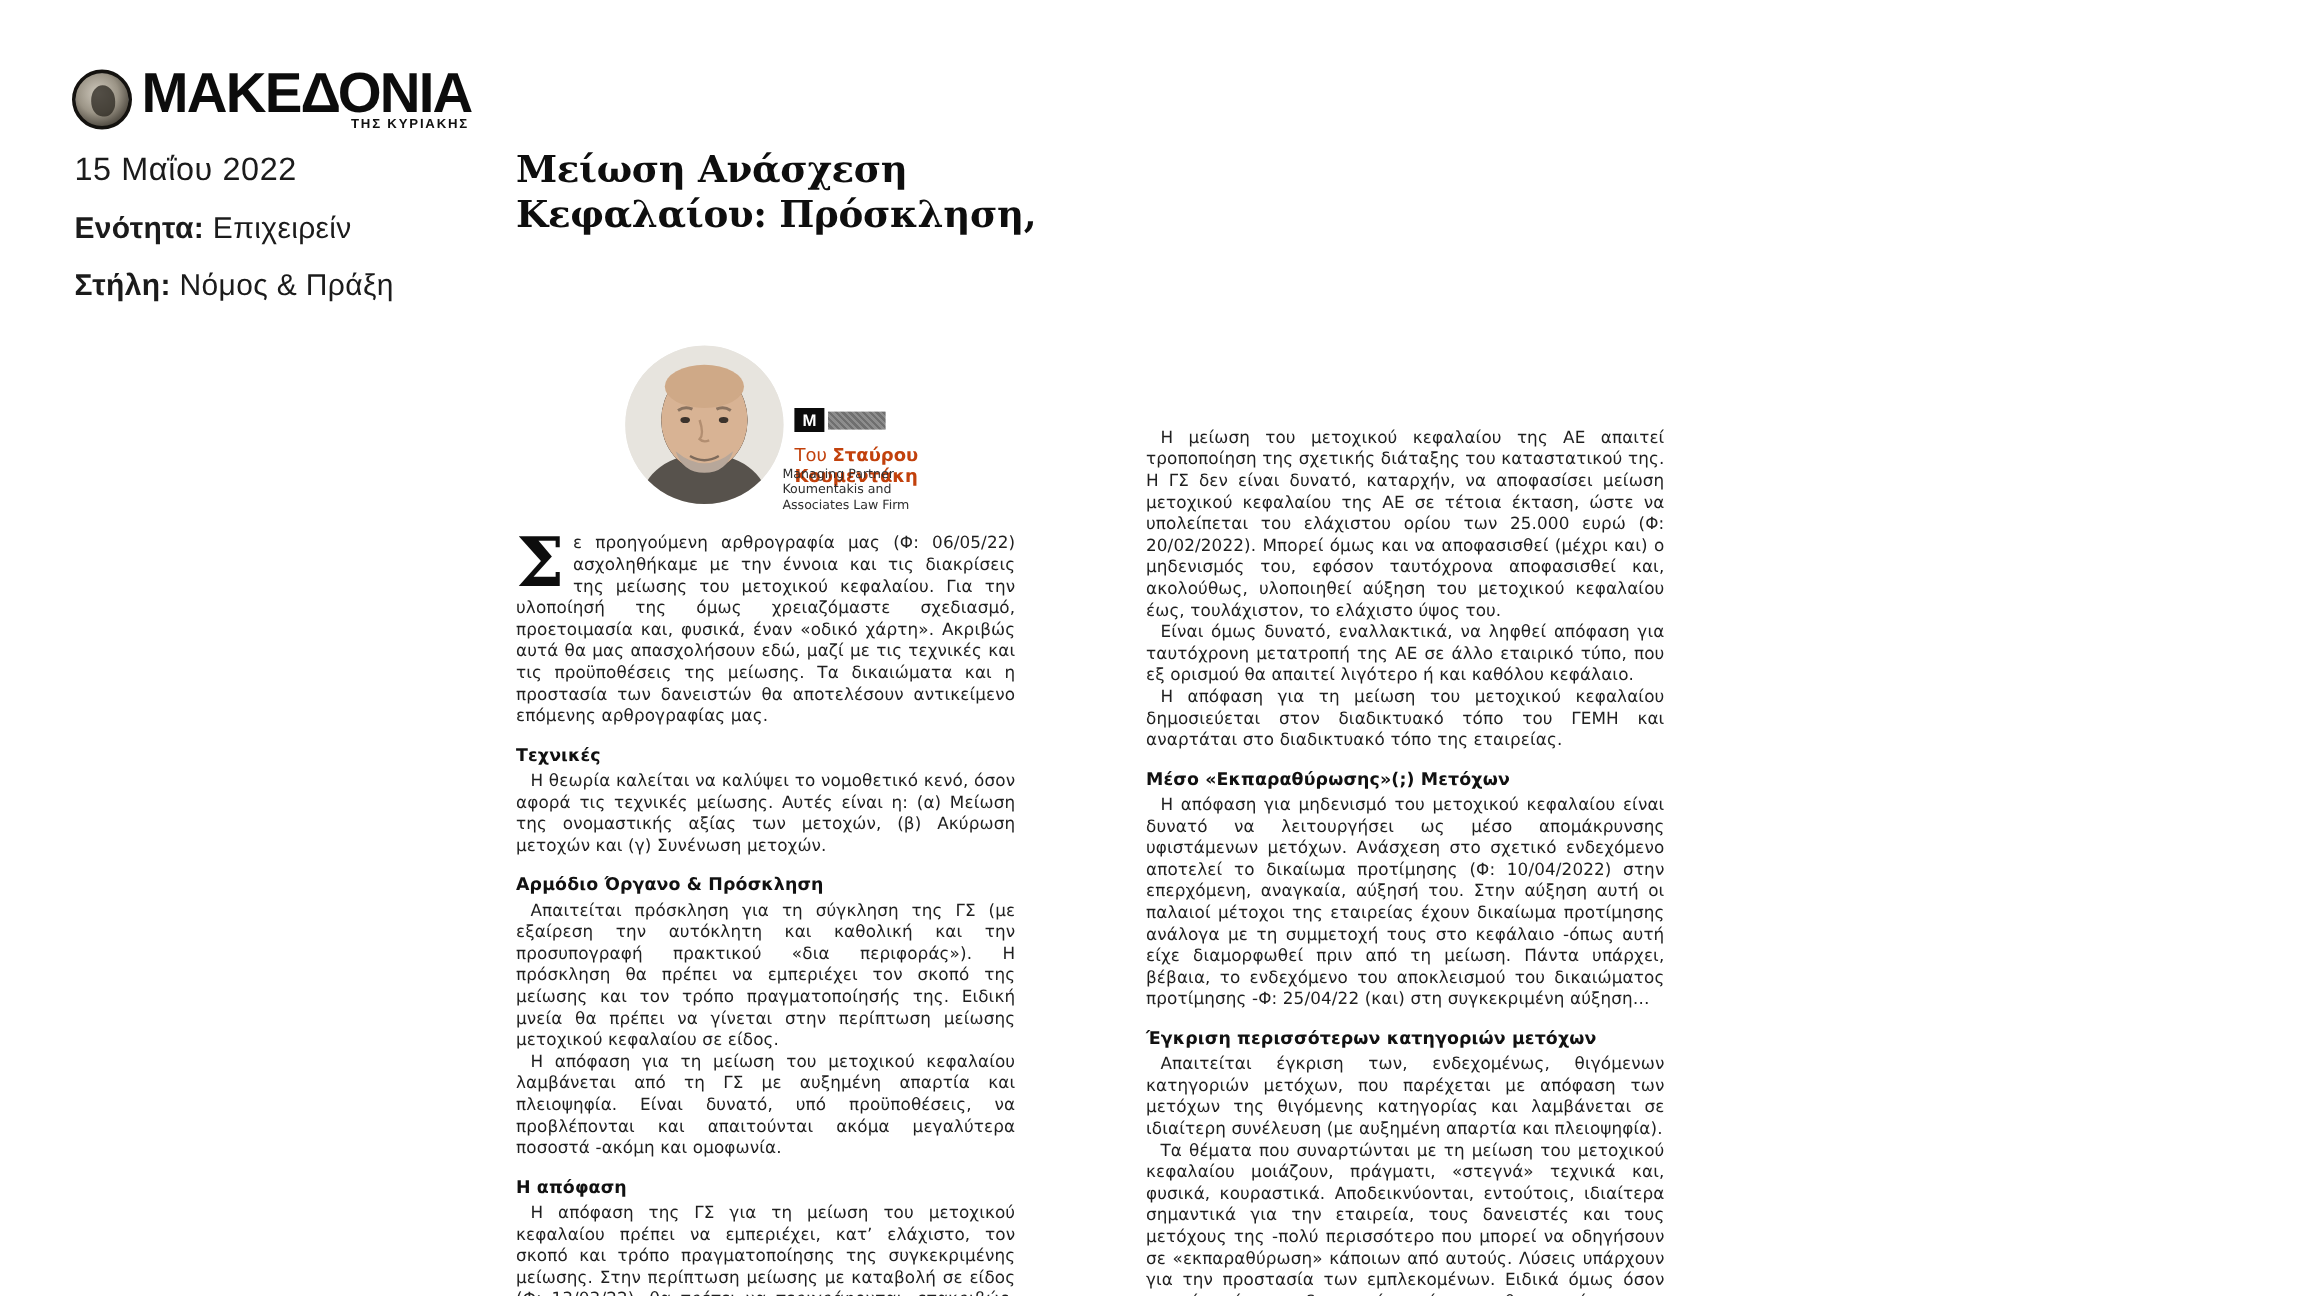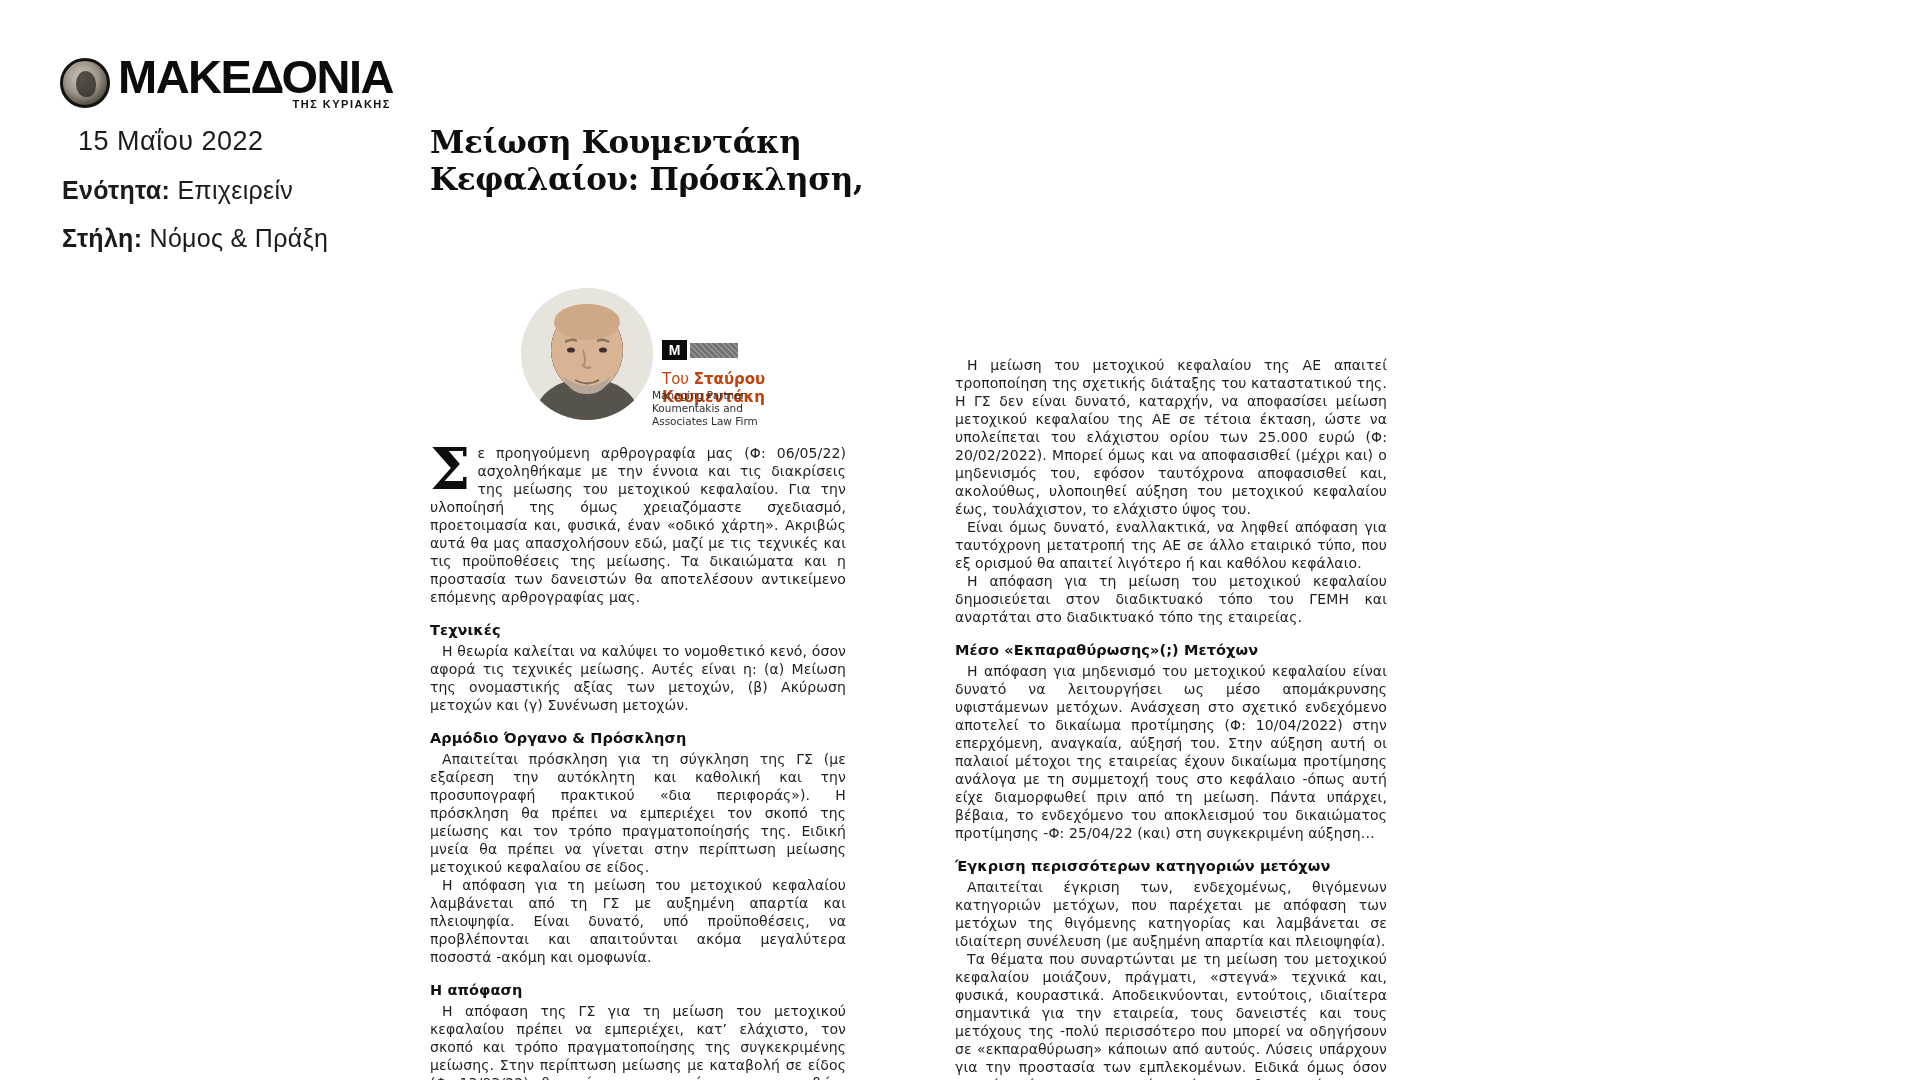--- a/index.html
+++ b/index.html
@@ -16,21 +16,21 @@
   .emblem::after { content:""; position:absolute; left:13px; top:10px; width:20px; height:26px;
             background:#2a261f; border-radius:50% 55% 45% 50%; opacity:.75; }
   .wordmark-wrap { margin-left:8px; }
   .wordmark { font-family:"Liberation Sans", sans-serif; font-weight:900; font-size:47px;
             letter-spacing:-1.5px; color:#0c0c0c; line-height:50px; }
   .masthead-sub { font-family:"Liberation Sans", sans-serif; font-weight:700; font-size:11px;
             letter-spacing:1.5px; color:#111; text-align:right; margin-top:-4px; padding-right:2px; }
 
   
   .meta { position:absolute; left:62px; top:126px; font-family:"Liberation Sans", sans-serif; }
-  .meta-date { font-size:27px; font-weight:400; color:#1b1b1b; letter-spacing:.5px;margin-left:16px; }
+  .meta-date { font-size:27px; font-weight:400; color:#1b1b1b; letter-spacing:.5px; }
   .meta-line { margin-top:19px; font-size:25px; color:#1b1b1b; letter-spacing:.3px; }
   .meta-line b { font-weight:700; }
 
   
   .title { position:absolute; left:430px; top:124px; font-family:"DejaVu Serif", serif;
            font-weight:700; font-size:31px; line-height:37px; color:#0e0e0e; letter-spacing:-.3px; }
 
   .author-block { position:absolute; left:521px; top:288px; width:330px; height:145px; }
   .avatar { position:absolute; left:0; top:0; width:132px; height:132px; border-radius:50%;
             overflow:hidden; background:#e8e6e1; }
@@ -68,21 +68,21 @@
     </div>
   </div>
 
   <div class="meta">
     <div class="meta-date">15 Μαΐου 2022</div>
     <div class="meta-line"><b>Ενότητα:</b><span> Επιχειρείν</span></div>
     <div class="meta-line"><b>Στήλη:</b><span> Νόμος &amp; Πράξη</span></div>
   </div>
 
   <div class="title">
-    <div>Μείωση Κουμεντάκη</div>
+    <div>Μείωση Ανάσχεση</div>
     <div>Κεφαλαίου: Πρόσκληση,</div>
   </div>
 
   <div class="author-block">
     <div class="avatar">
       <svg width="132" height="132" viewBox="0 0 132 132">
         <circle cx="66" cy="66" r="66" fill="#e7e4de"></circle>
         <ellipse cx="66" cy="128" rx="52" ry="38" fill="#57524c"></ellipse>
         <ellipse cx="66" cy="62" rx="36" ry="42" fill="#d9bría"></ellipse>
         <ellipse cx="66" cy="62" rx="36" ry="42" fill="#d8b394"></ellipse>

